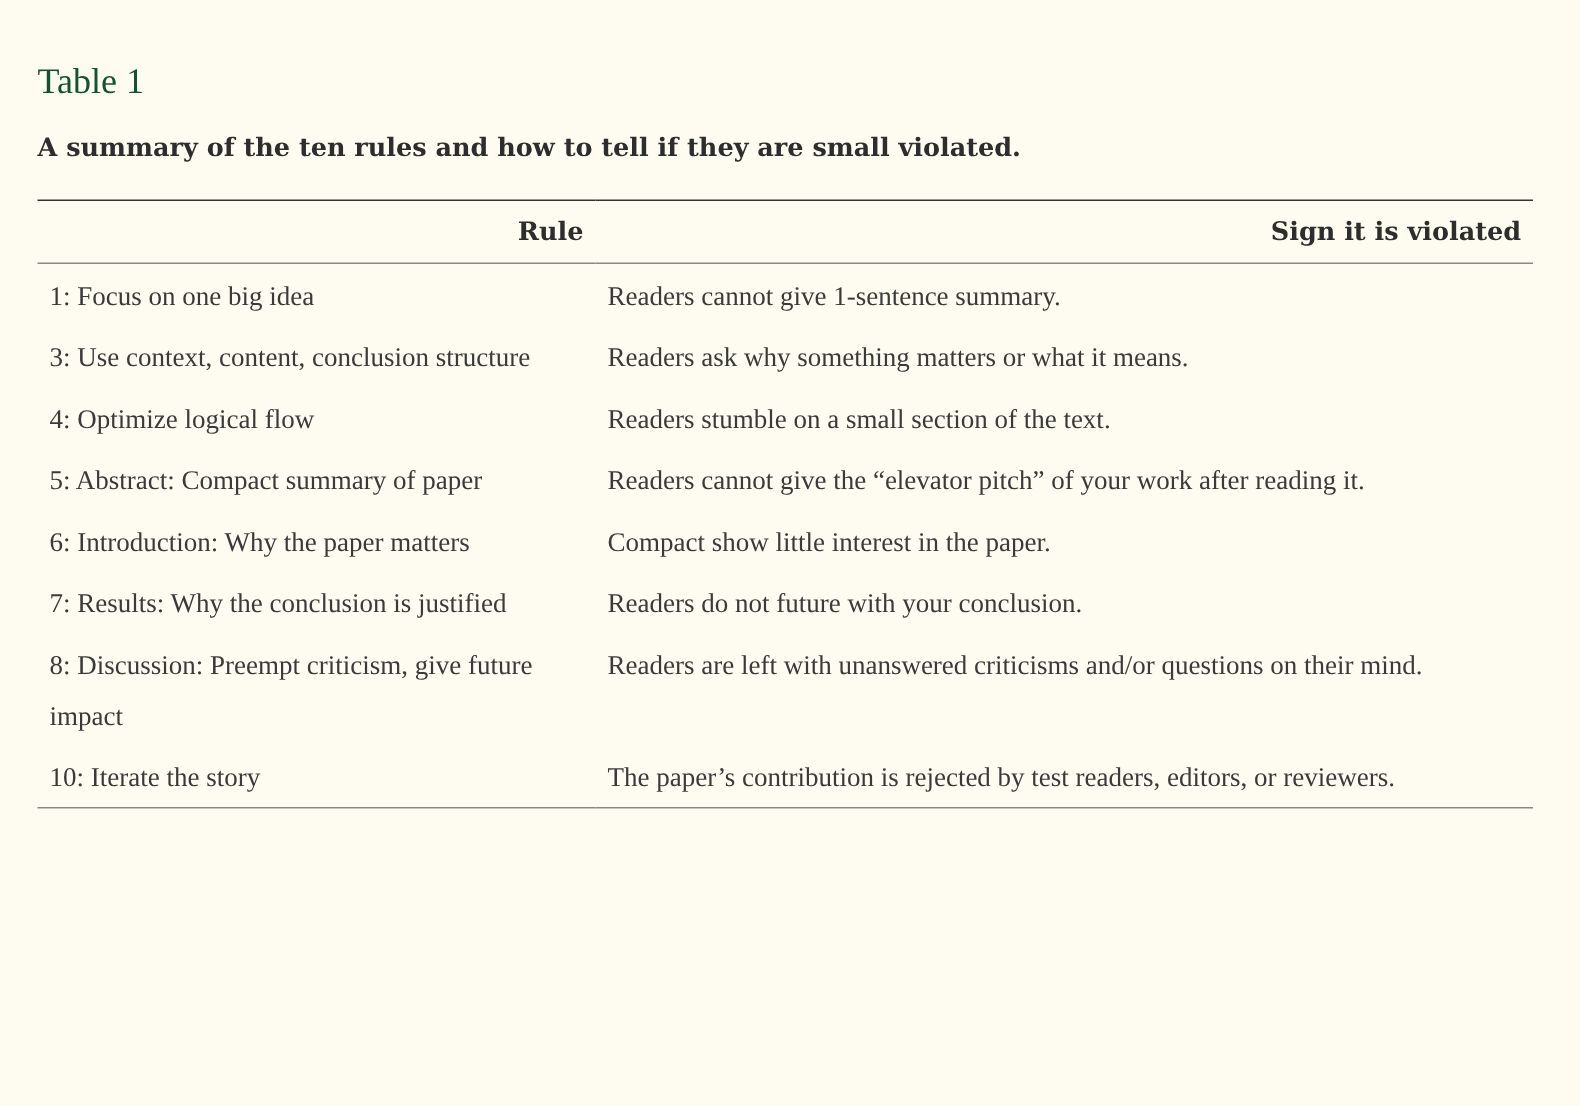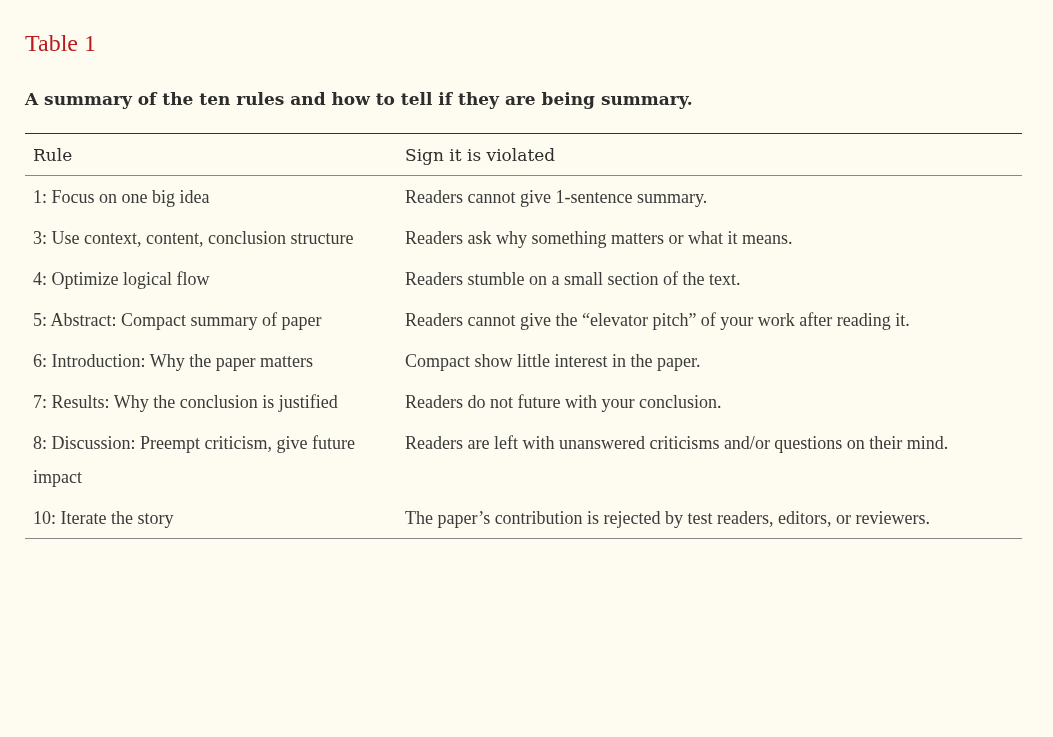--- a/index.html
+++ b/index.html
@@ -4,54 +4,54 @@
 <style>
   html, body { margin:0; padding:0; }
   body {
     width:1053px; height:737px; overflow:hidden;
     background:#fefcf0;
     font-family:"DejaVu Serif","Liberation Serif",serif;
     color:#2d2d2d;
   }
   .wrap { position:absolute; left:25px; top:0; width:997px; }
   .table-label {
-    position:absolute; left:0; top:30px;
-    font-size:24px; color:#b91c1c; font-family:"Liberation Serif","DejaVu Serif",serif;
+    position:absolute; left:0; top:42px;
+    font-size:24px; color:#14532d; font-family:"Liberation Serif","DejaVu Serif",serif;
   }
   .caption {
     position:absolute; left:0; top:89px;
     font-size:17px; font-weight:bold; color:#2d2d2d; font-family:"DejaVu Serif",serif;
   }
   table {
     position:absolute; left:0; top:133px; width:997px;
     border-collapse:collapse;
     font-family:"Liberation Serif","DejaVu Serif",serif;
     font-size:18px; color:#3a3a3a;
     border-top:1.5px solid #333;
     border-bottom:1.5px solid #888;
   }
   th {
-    text-align:left; font-weight:normal; font-size:18px; color:#2d2d2d;
+    text-align:right; font-weight:bold; font-size:18px; color:#2d2d2d;
     padding:11px 8px 10px 8px;
     border-bottom:1px solid #888;
     font-family:"DejaVu Serif",serif;
     font-size:17px;
   }
   td {
     vertical-align:top; padding:10px 8px 5px 8px; line-height:34px;
   }
   td.c1 { width:356px; }
   tbody tr td { padding-top:4px; padding-bottom:3px; }
 </style>
 </head>
 <body>
 
 <div class="wrap">
   <div class="table-label">Table 1</div>
-  <div class="caption">A summary of the ten rules and how to tell if they are being summary.</div>
+  <div class="caption">A summary of the ten rules and how to tell if they are small violated.</div>
   <table>
     <thead>
       <tr>
         <th>Rule</th>
         <th>Sign it is violated</th>
       </tr>
     </thead>
     <tbody>
       <tr>
         <td class="c1">1: Focus on one big idea</td>

